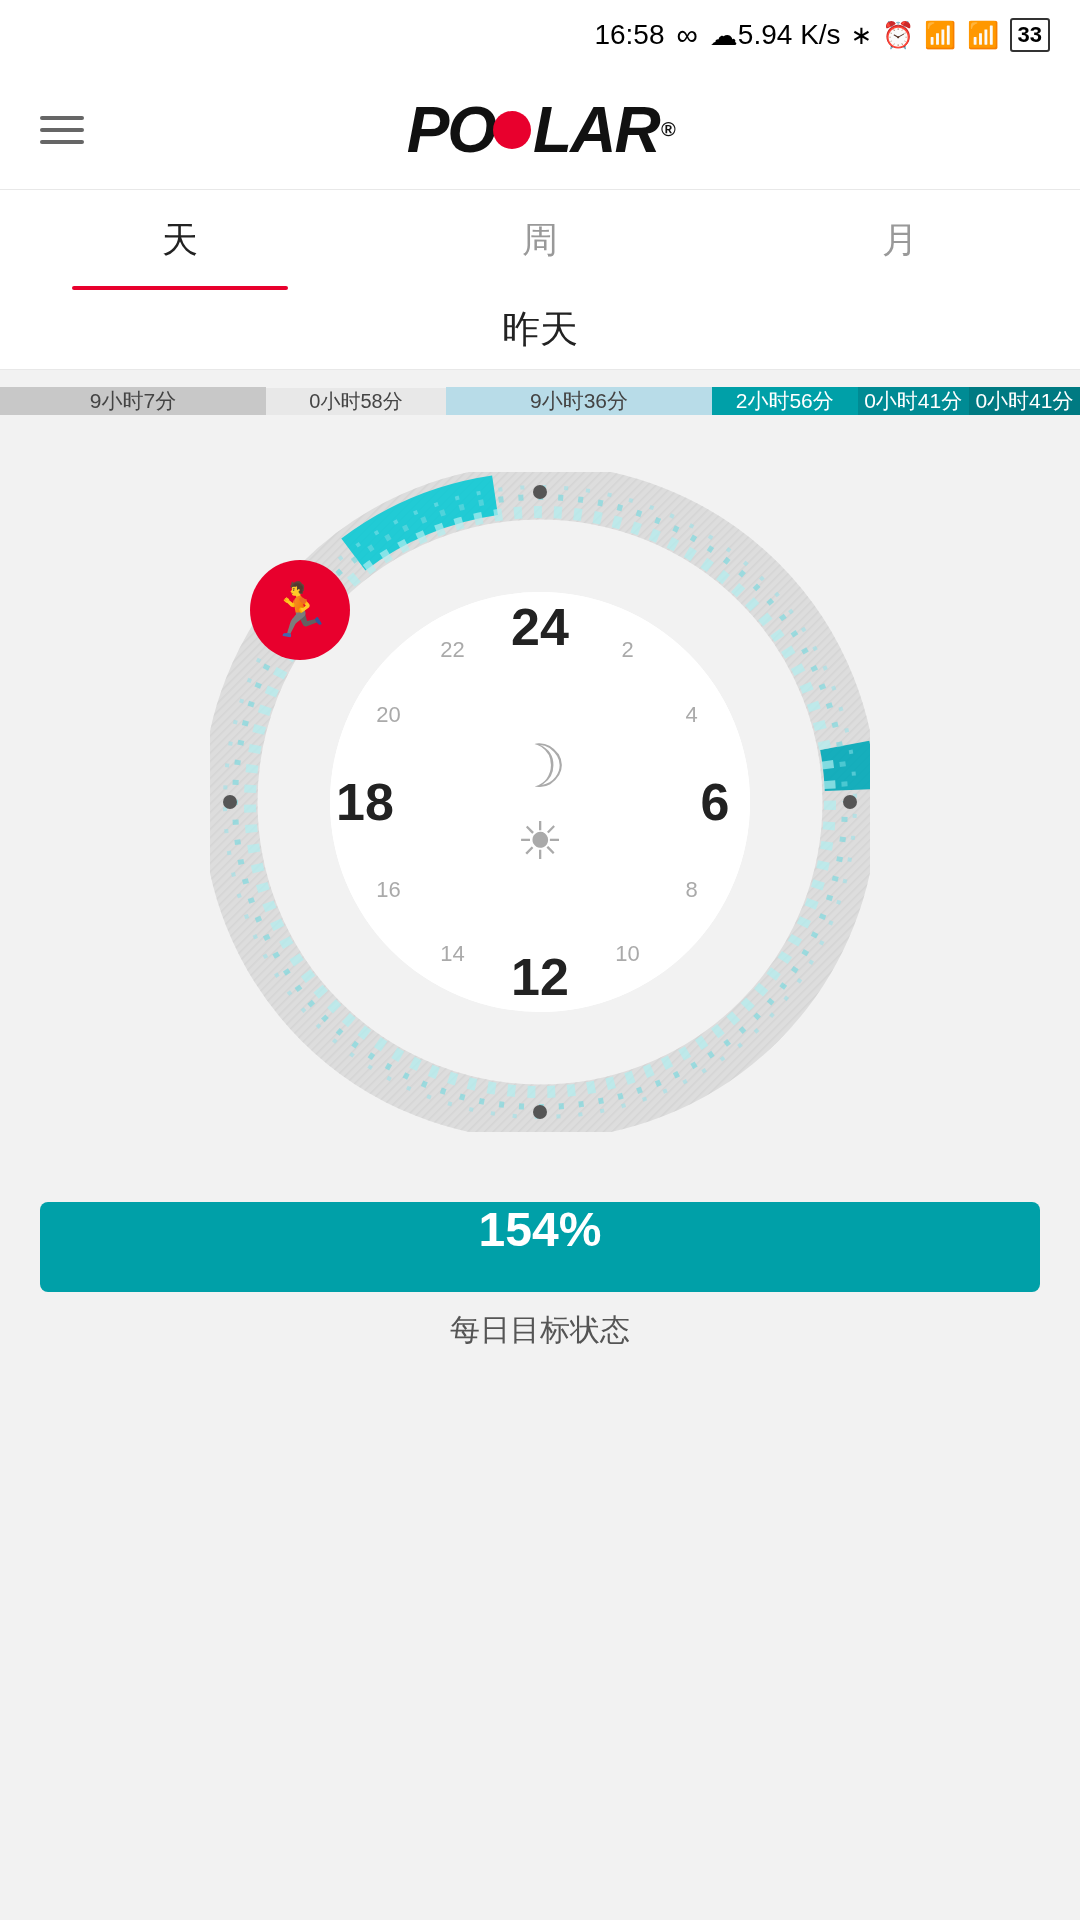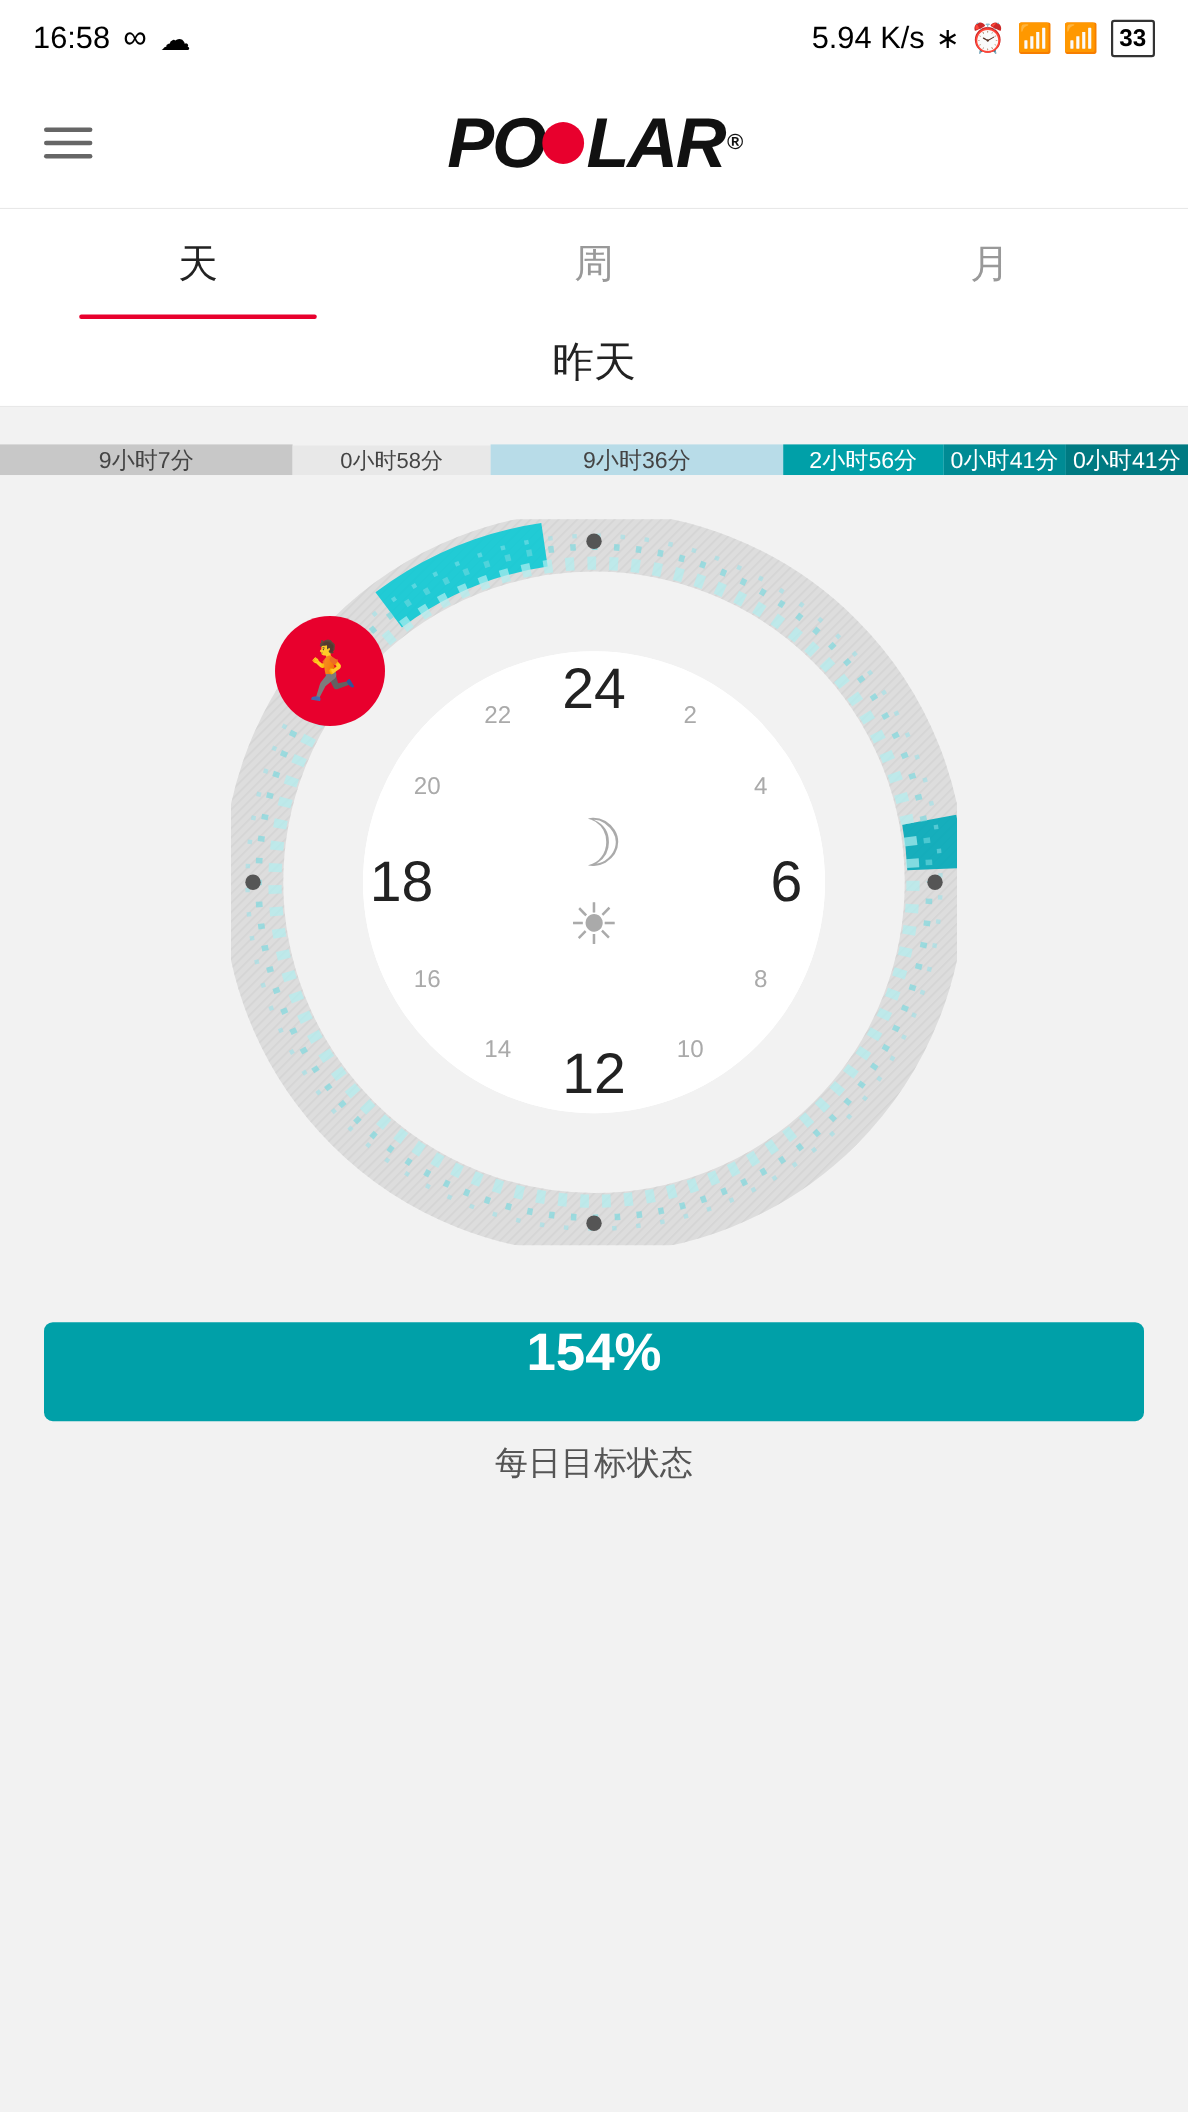--- a/index.html
+++ b/index.html
@@ -12,21 +12,21 @@
       overflow-x: hidden;
     }
 
     
     .status-bar {
       width: 100%;
       height: 70px;
       background: #fff;
       display: flex;
       align-items: center;
-      justify-content: space-between;
+      justify-content: flex-end;
       padding: 0 30px;
       font-size: 28px;
       font-weight: 500;
     }
     .status-left { display: flex; align-items: center; gap: 12px; }
     .status-right { display: flex; align-items: center; gap: 10px; font-size: 26px; }
     .battery-icon {
       display: inline-flex; align-items: center; gap: 3px;
     }
 
@@ -89,21 +89,21 @@
       background: #fff;
       display: flex; align-items: center; justify-content: center;
       font-size: 38px; font-weight: 400; color: #222;
       border-bottom: 1px solid #e8e8e8;
     }
 
     
     .activity-strip {
       width: 100%;
       height: 62px;
-      display: flex; align-items: flex-end;
+      display: flex; align-items: center;
       overflow: hidden;
     }
     .strip-seg {
       display: flex; align-items: center; justify-content: center;
       font-size: 22px; font-weight: 500; color: #333;
       white-space: nowrap;
     }
 
     
     .clock-section {
@@ -139,21 +139,21 @@
     .clock-numbers {
       position: absolute;
       top: 0; left: 0; width: 100%; height: 100%;
     }
     .clock-num {
       position: absolute;
       font-size: 22px; color: #aaa; font-weight: 400;
       transform: translate(-50%, -50%);
     }
     .clock-num.bold {
-      font-size: 52px; color: #222; font-weight: 400;
+      font-size: 52px; color: #222; font-weight: 700;
     }
     .clock-center-icon {
       position: absolute;
       top: 50%; left: 50%;
       transform: translate(-50%, -50%);
       display: flex; flex-direction: column; align-items: center; gap: 18px;
     }
     .moon-icon {
       font-size: 60px; color: #aaa; line-height: 1;
     }

